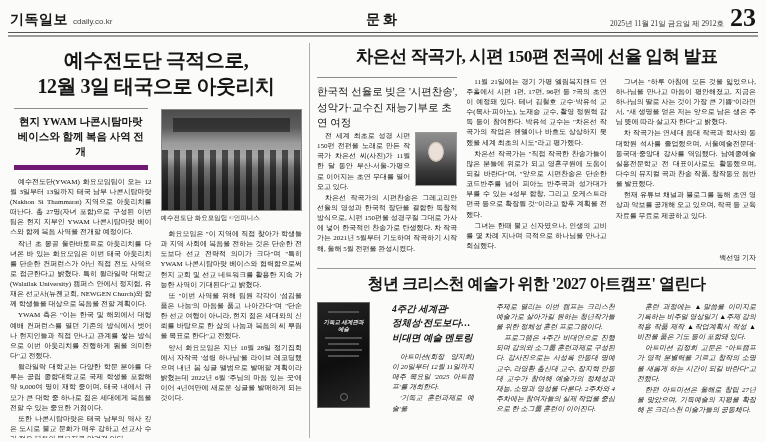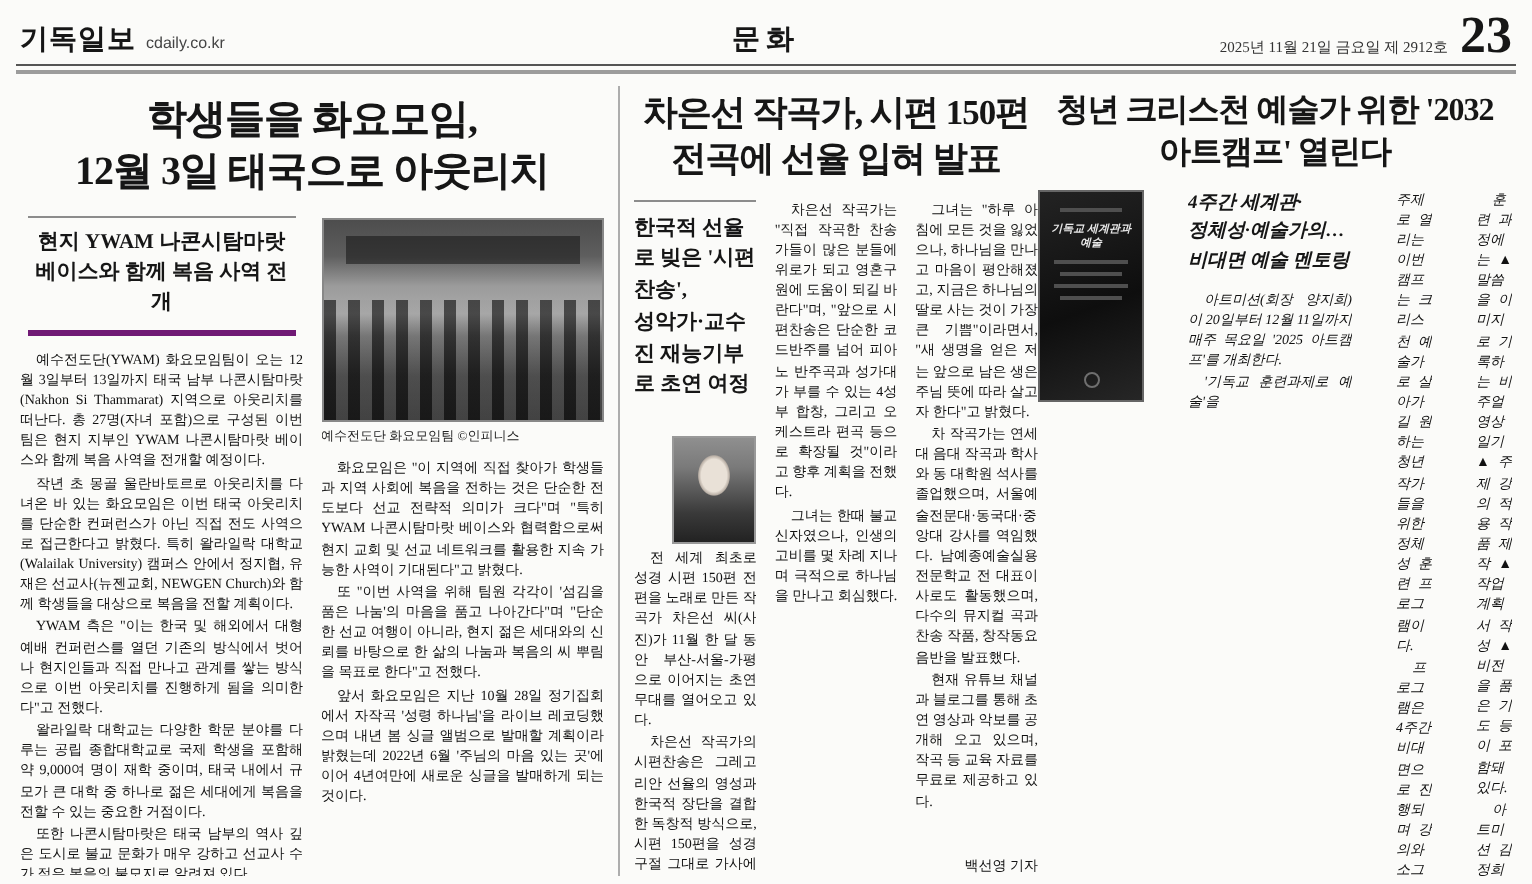--- a/index.html
+++ b/index.html
@@ -12,35 +12,35 @@
   .site-url{font-size:8px;color:#444;font-family:"Liberation Sans",sans-serif;}
   .mh-center{font-size:14px;letter-spacing:3px;font-weight:bold;}
   .mh-right{flex:1;display:flex;justify-content:flex-end;align-items:baseline;gap:6px;}
   .date-line{font-size:7.5px;color:#333;}
   .page-number{font-size:26px;font-weight:bold;line-height:.85;}
   .double-rule{margin:0 8px;height:5px;border-top:1px solid #555;border-bottom:2px solid #9c9c9c;}
   
   .content{display:flex;padding:4px 10px 0;height:401px;overflow:hidden;}
   .v-divider{border-left:1px solid #adadad;margin:2px 7px 0;}
   .article-left{width:292px;flex:none;overflow:hidden;}
-  .right-region{flex:1;min-width:0;display:flex;flex-direction:row;overflow:hidden;}
+  .right-region{flex:1;min-width:0;display:flex;flex-direction:column;overflow:hidden;}
   
   .headline{text-align:center;font-weight:bold;line-height:1.3;letter-spacing:-.5px;}
   .hl-left{font-size:20px;margin:6px 0 9px;}
   .hl-rt{font-size:17.5px;margin:4px 0 9px;}
   .hl-rb{font-size:16px;margin:5px 0 7px;}
   .cols{display:flex;gap:9px;}
   .col{flex:1;min-width:0;overflow:hidden;}
   .bodytext p{font-size:7px;line-height:1.45;text-align:justify;text-indent:8px;margin:0 0 1px;color:#111;}
   .bodytext p.noindent{text-indent:0;}
   .byline{float:right;font-size:7px;color:#111;padding-left:6px;margin-top:32px;}
-  .subtitle-box{border-top:1px solid #8c8c8c;border-bottom:3px solid #701a75;padding:5px 2px;
+  .subtitle-box{border-top:1px solid #8c8c8c;border-bottom:5px solid #701a75;padding:5px 2px;
     text-align:center;font-weight:bold;font-size:10.5px;line-height:1.45;margin:0 4px 7px;}
-  .subtitle-open{border-top:1px solid #8c8c8c;padding:6px 0 0;font-weight:bold;font-size:10.5px;
-    line-height:1.5;margin:0 0 16px;}
+  .subtitle-open{border-top:1px solid #8c8c8c;padding:6px 0 0;font-weight:normal;font-size:10.5px;
+    line-height:1.5;margin:0 0 0;}
   .subtitle-plain{font-weight:bold;font-size:9.5px;line-height:1.55;margin:0 0 6px;}
   
   .photo-wrap{margin:1px 0 6px;}
   .group-photo{position:relative;height:102px;border:1px solid #888;overflow:hidden;
     background:linear-gradient(180deg,#4d4d4d 0%,#5e5e5e 18%,#9b9b9b 33%,#ababab 47%,#6e6e6e 58%,#3c3c3c 78%,#2d2d2d 100%);}
   .crowd{position:absolute;left:0;right:0;bottom:0;height:60%;
     background:repeating-linear-gradient(90deg,rgba(12,12,12,.62) 0 6px,rgba(150,150,150,.20) 6px 12px);}
   .stage{position:absolute;left:8%;right:8%;top:8%;height:14%;background:rgba(20,20,20,.55);}
   .photo-caption{font-size:6.5px;color:#222;margin:3px 0 0;text-align:left;}
   .portrait{float:right;width:42px;height:54px;margin:1px 0 2px 5px;border:1px solid #999;
@@ -74,21 +74,21 @@
       <span class="date-line">2025년 11월 21일 금요일 제 2912호</span>
       <span class="page-number">23</span>
     </div>
   </div>
   <div class="double-rule"></div>
 
   <div class="content">
 
     <div class="article-left bodytext">
       <div class="headline hl-left">
-        <div>학생들을 화요모임,</div>
+        <div>예수전도단 극적으로,</div>
         <div>12월 3일 태국으로 아웃리치</div>
       </div>
       <div class="cols">
         <div class="col">
           <div class="subtitle-box">
             <div>현지 YWAM 나콘시탐마랏</div>
             <div>베이스와 함께 복음 사역 전개</div>
           </div>
           <p>예수전도단(YWAM) 화요모임팀이 오는 12월 3일부터 13일까지 태국 남부 나콘시탐마랏(Nakhon Si Thammarat) 지역으로 아웃리치를 떠난다. 총 27명(자녀 포함)으로 구성된 이번 팀은 현지 지부인 YWAM 나콘시탐마랏 베이스와 함께 복음 사역을 전개할 예정이다.</p>
           <p>작년 초 몽골 울란바토르로 아웃리치를 다녀온 바 있는 화요모임은 이번 태국 아웃리치를 단순한 컨퍼런스가 아닌 직접 전도 사역으로 접근한다고 밝혔다. 특히 왈라일락 대학교(Walailak University) 캠퍼스 안에서 정지협, 유재은 선교사(뉴젠교회, NEWGEN Church)와 함께 학생들을 대상으로 복음을 전할 계획이다.</p>
@@ -120,49 +120,50 @@
         <div class="cols">
           <div class="col">
             <div class="subtitle-open">
               <div>한국적 선율로 빚은 '시편찬송',</div>
               <div>성악가·교수진 재능기부로 초연 여정</div>
             </div>
             <p><span class="portrait"></span><span>전 세계 최초로 성경 시편 150편 전편을 노래로 만든 작곡가 차은선 씨(사진)가 11월 한 달 동안 부산-서울-가평으로 이어지는 초연 무대를 열어오고 있다.</span></p>
             <p>차은선 작곡가의 시편찬송은 그레고리안 선율의 영성과 한국적 장단을 결합한 독창적 방식으로, 시편 150편을 성경구절 그대로 가사에 넣어 한국적인 찬송가로 탄생했다. 차 작곡가는 2021년 5월부터 기도하며 작곡하기 시작해, 올해 5월 전편을 완성시켰다.</p>
           </div>
           <div class="col">
+            <p>11월 21일에는 경기 가평 엘림복지랜드 연주홀에서 시편 1편, 17편, 96편 등 7곡의 초연이 예정돼 있다. 테너 김철호 교수·박유석 교수(목사·피아노), 노재승 교수, 촬영 정원혁 감독 등이 참여한다. 박유석 교수는 "차은선 작곡가의 작업은 헨델이나 바흐도 상상하지 못했을 세계 최초의 시도"라고 평가했다.</p>
             <p>차은선 작곡가는 "직접 작곡한 찬송가들이 많은 분들에 위로가 되고 영혼구원에 도움이 되길 바란다"며, "앞으로 시편찬송은 단순한 코드반주를 넘어 피아노 반주곡과 성가대가 부를 수 있는 4성부 합창, 그리고 오케스트라 편곡 등으로 확장될 것"이라고 향후 계획을 전했다.</p>
             <p>그녀는 한때 불교 신자였으나, 인생의 고비를 몇 차례 지나며 극적으로 하나님을 만나고 회심했다.</p>
           </div>
           <div class="col">
             <p>그녀는 "하루 아침에 모든 것을 잃었으나, 하나님을 만나고 마음이 평안해졌고, 지금은 하나님의 딸로 사는 것이 가장 큰 기쁨"이라면서, "새 생명을 얻은 저는 앞으로 남은 생은 주님 뜻에 따라 살고자 한다"고 밝혔다.</p>
             <p>차 작곡가는 연세대 음대 작곡과 학사와 동 대학원 석사를 졸업했으며, 서울예술전문대·동국대·중앙대 강사를 역임했다. 남예종예술실용전문학교 전 대표이사로도 활동했으며, 다수의 뮤지컬 곡과 찬송 작품, 창작동요 음반을 발표했다.</p>
             <p><span>현재 유튜브 채널과 블로그를 통해 초연 영상과 악보를 공개해 오고 있으며, 작곡 등 교육 자료를 무료로 제공하고 있다.</span><span class="byline">백선영 기자</span></p>
           </div>
         </div>
       </div>
 
       <div class="h-separator"></div>
 
       <div class="bodytext">
-        <div class="headline hl-rb">청년 크리스천 예술가 위한 '2032 아트캠프' 열린다</div>
+        <div class="headline hl-rb">청년 크리스천 예술가 위한 '2027 아트캠프' 열린다</div>
         <div class="rb-cols">
           <div class="poster">
             <div class="poster-bar"></div>
             <div class="poster-title">기독교 세계관과 예술</div>
             <div class="poster-bar wide"></div>
             <div class="poster-bar"></div>
             <div class="poster-bar wide"></div>
             <div class="poster-bar"></div>
             <div class="poster-circle"></div>
           </div>
           <div class="colA">
             <div class="subtitle-plain">
               <div>4주간 세계관·</div>
-              <div>정체성·예술가의…</div>
+              <div>정체성·전도보다…</div>
               <div>비대면 예술 멘토링</div>
             </div>
             <p>아트미션(회장 양지희)이 20일부터 12월 11일까지 매주 목요일 '2025 아트캠프'를 개최한다.</p>
             <p>'기독교 훈련과제로 예술'을</p>
           </div>
           <div class="col rt-cols">
             <p class="noindent">주제로 열리는 이번 캠프는 크리스천 예술가로 살아가길 원하는 청년작가들을 위한 정체성 훈련 프로그램이다.</p>
             <p>프로그램은 4주간 비대면으로 진행되며 강의와 소그룹 훈련과제로 구성된다. 강사진으로는 서성록 안동대 명예교수, 라영환 총신대 교수, 장지혁 안동대 교수가 참여해 예술가의 정체성과 재능, 소명과 영성을 다룬다. 2주차와 4주차에는 참여자들의 실제 작업을 중심으로 한 소그룹 훈련이 이어진다.</p>
           </div>
           <div class="col rt-cols">

